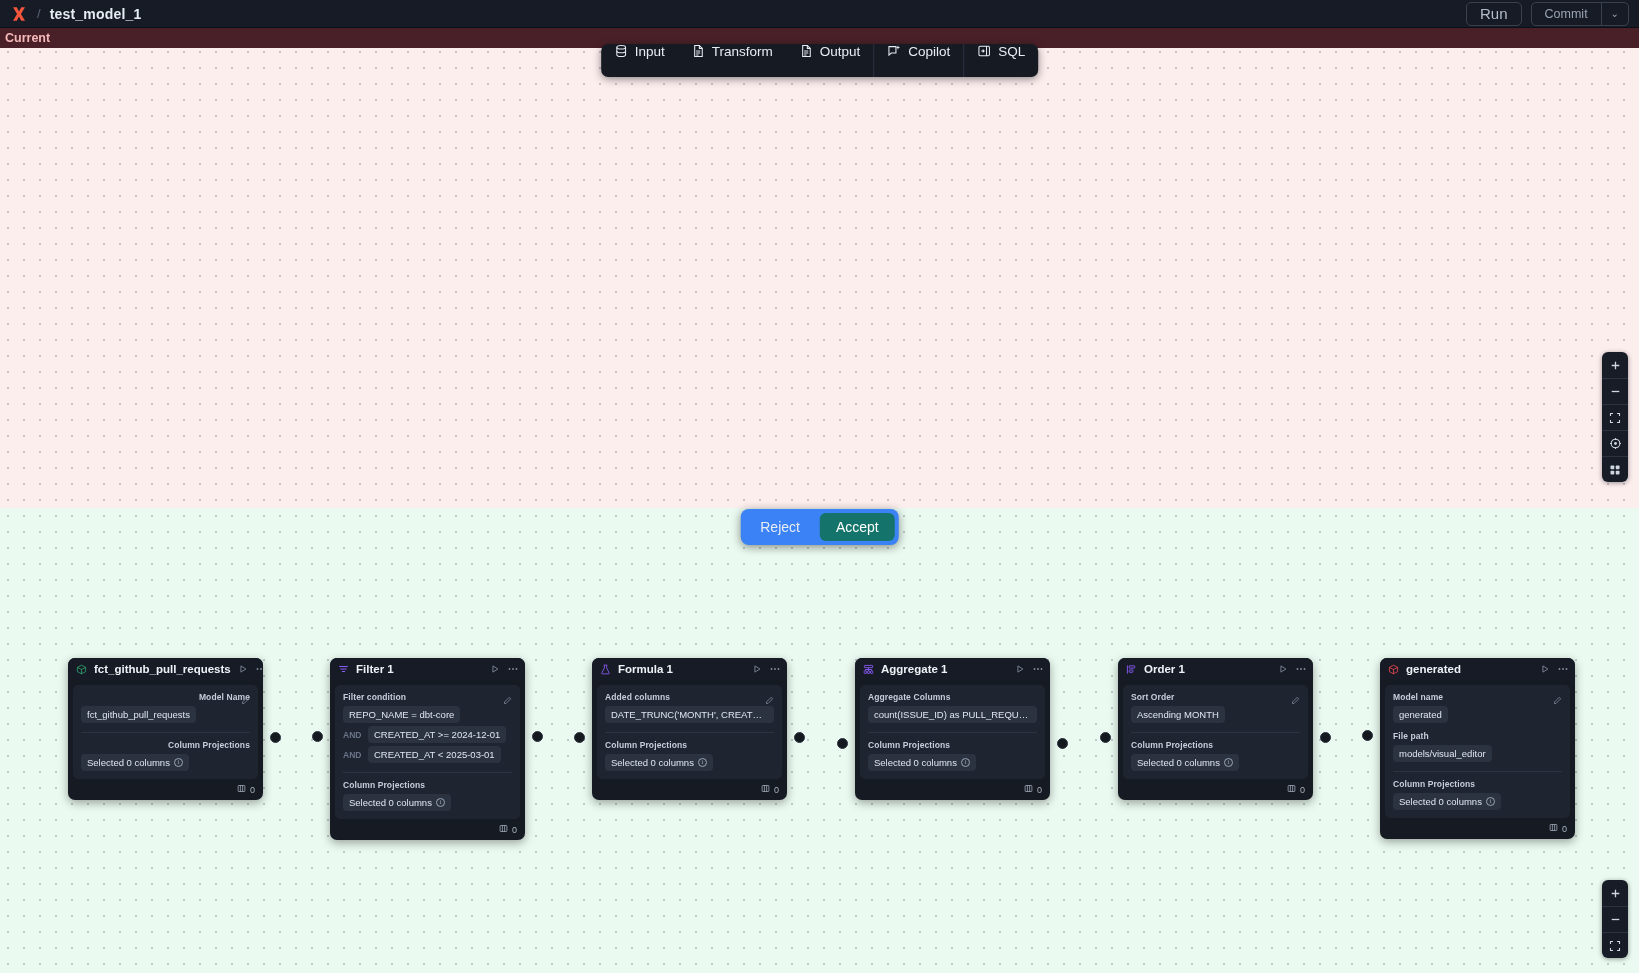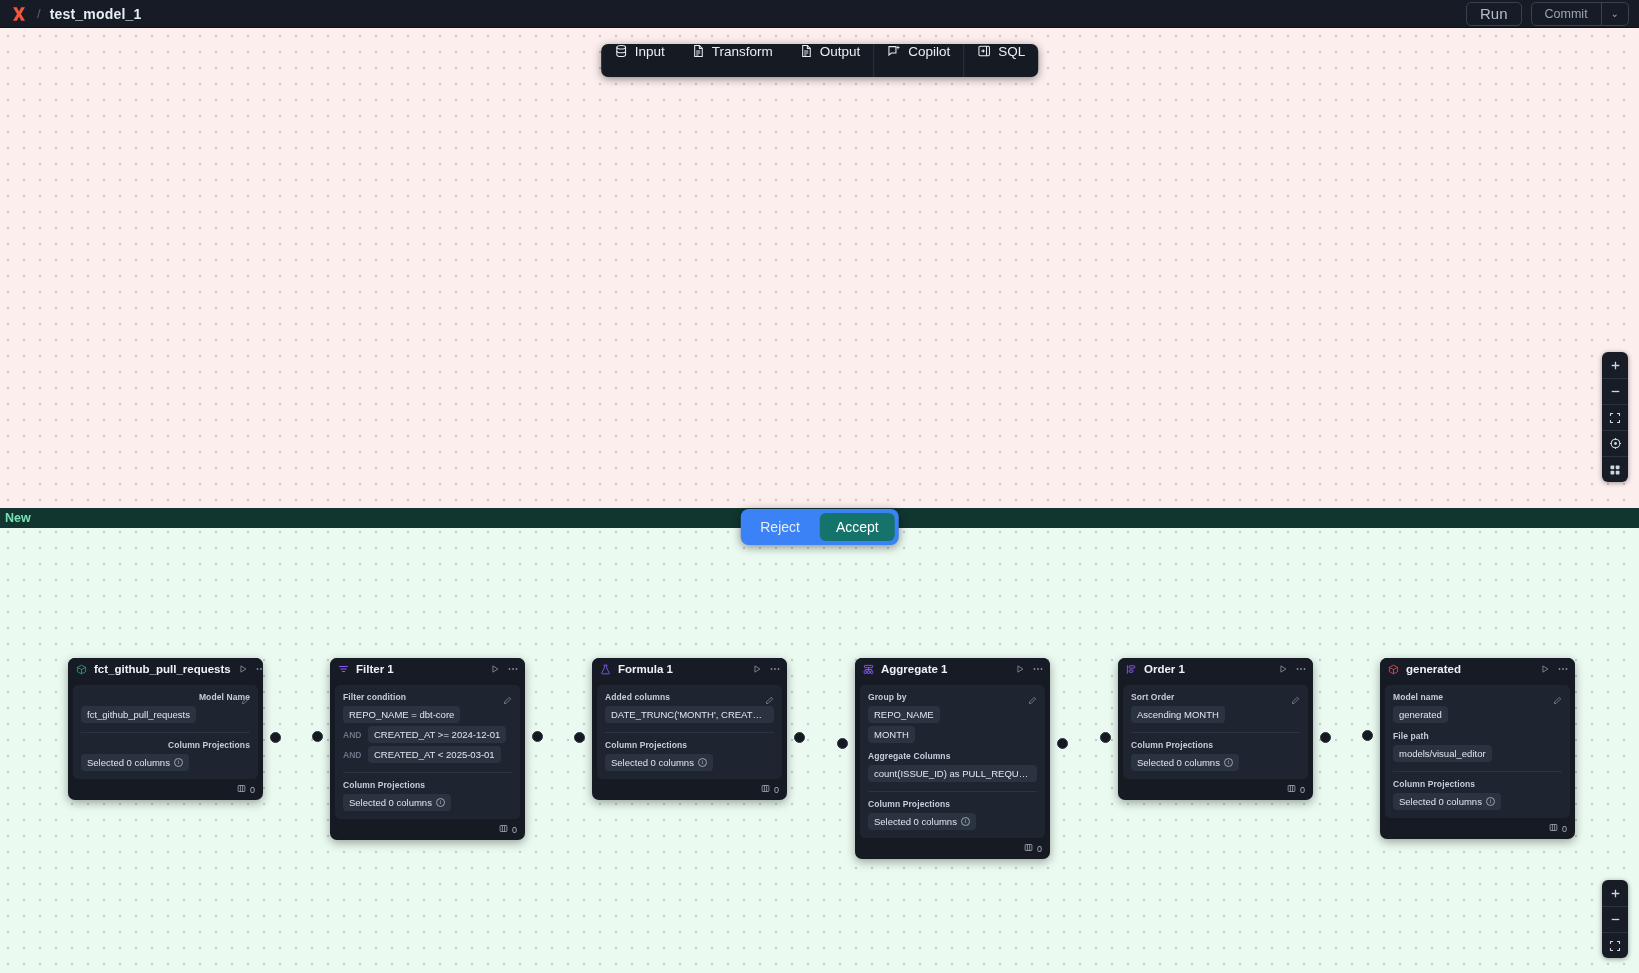--- a/index.html
+++ b/index.html
@@ -155,25 +155,25 @@
       <button class="btn-outline">Run</button>
       <div class="btn-split">
         <span class="sp-main">Commit</span>
         <span class="sp-arrow">⌄</span>
       </div>
     </div>
   </div>
 
   <div class="pane pane-current">
     <div class="dots"></div>
+    <div class="pane-label label-current">Current</div>
   </div>
 
   <div class="pane pane-new">
     <div class="dots"></div>
-    <div class="pane-label label-new">New</div>
 
     <svg class="edges">
         <path d="M275.5,229.34000000000003 C296.5,229.34000000000003 296.5,228.29999999999995 317.5,228.29999999999995 M537.5,228.29999999999995 C558.5,228.29999999999995 558.5,229.34000000000003 579.5,229.34000000000003 M799.5,229.34000000000003 C821,229.34000000000003 821,235.89999999999998 842.5,235.89999999999998 M1062.5,235.89999999999998 C1084,235.89999999999998 1084,229.34000000000003 1105.5,229.34000000000003 M1325.5,229.34000000000003 C1346.5,229.34000000000003 1346.5,227.89999999999998 1367.5,227.89999999999998 " fill="none" stroke="#7e8796" stroke-width="1.4"></path>
       </svg>
   </div>
 
   <div class="toolbar">
     <div class="tb-item">
       <svg class="tb-ico" viewBox="0 0 24 24" fill="none" stroke="#e8edf4" stroke-width="1.8">
         <ellipse cx="12" cy="5.5" rx="7.5" ry="3"></ellipse>
@@ -457,32 +457,20 @@
               <svg width="12" height="12" viewBox="0 0 24 24" fill="#8892a2">
                 <circle cx="5" cy="12" r="1.8"></circle>
                 <circle cx="12" cy="12" r="1.8"></circle>
                 <circle cx="19" cy="12" r="1.8"></circle>
               </svg>
             </span>
           </span>
         </div>
         <div class="node-body">
           <div class="sec">
-            <div class="sec-label">Group by</div>
-            <span class="pencil"><svg width="9" height="9" viewBox="0 0 24 24" stroke="#8892a2" stroke-width="2" fill="none">
-                <path d="M16.5 3.5l4 4L8 20H4v-4z"></path>
-              </svg></span>
-            <div class="pill-row">
-              <span class="pill">REPO_NAME</span>
-            </div>
-            <div class="pill-row">
-              <span class="pill">MONTH</span>
-            </div>
-          </div>
-          <div class="sec">
             <div class="sec-label">Aggregate Columns</div>
             <div class="pill-row">
               <span class="pill">count(ISSUE_ID) as PULL_REQUEST_…</span>
             </div>
           </div>
           <div class="sec div-top">
             <div class="sec-label">Column Projections</div>
             <div class="pill-row">
               <span class="pill sel-pill">
                 <span>Selected 0 columns</span>

